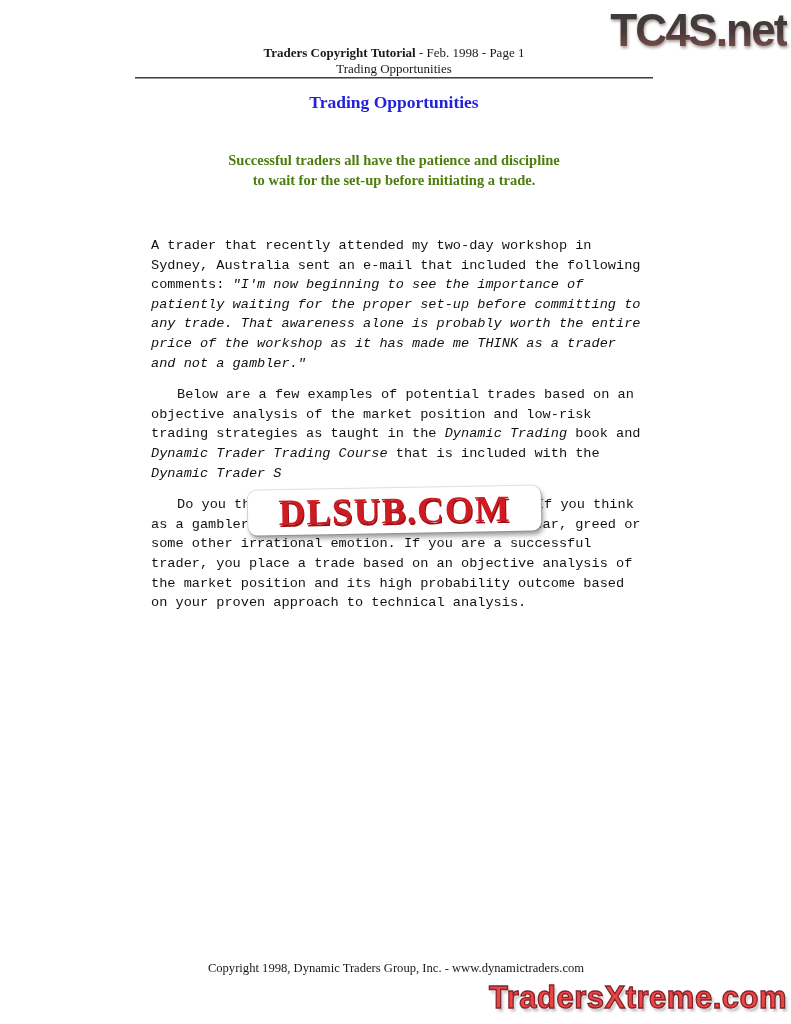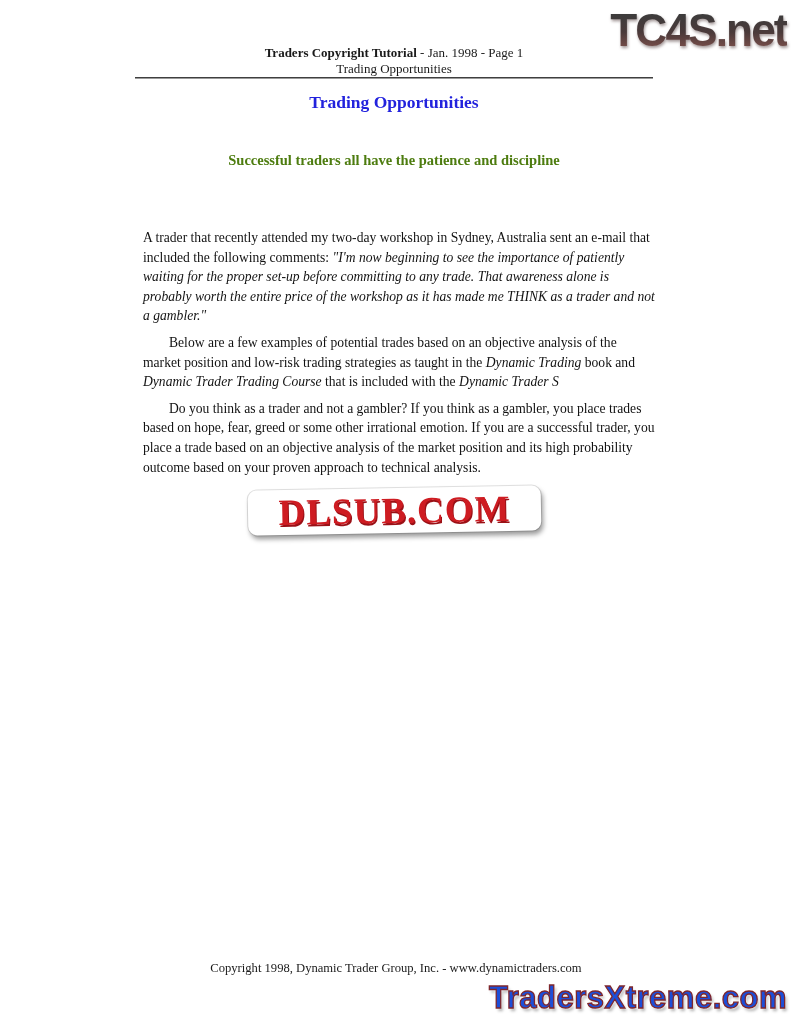--- a/index.html
+++ b/index.html
@@ -44,21 +44,21 @@
   .lead {
     position:absolute; top:150px; left:135px; width:518px;
     text-align:center; font-weight:bold; font-size:14.5px; line-height:20px;
     color:#4d7c0f;
   }
 
   .bodycopy {
     position:absolute; top:224px; left:139px; width:520px;
     font-size:13.6px; line-height:19.6px; text-align:left;
   }
-  .bodycopy p { margin:4px; }
+  .bodycopy p { margin:12px;font-family:Liberation Mono, monospace; }
   .bodycopy p + p { margin-top:7px; }
   .bodycopy p.indent { text-indent:26px; }
   .it { font-style:italic; }
 
   
   .stamp {
     position:absolute; top:488px; left:248px; width:293px; height:45px;
     background:#ffffff; border-radius:9px;
     box-shadow:2px 4px 5px rgba(0,0,0,0.40), 0 0 0 1px #e2e2e2;
     display:flex; align-items:center; justify-content:center;
@@ -75,53 +75,54 @@
   .doc-footer {
     position:absolute; top:961px; left:135px; width:522px;
     text-align:center; font-size:12.6px; color:#1a1a1a;
   }
 
   
   .tx-logo {
     position:absolute; top:980px; right:4px;
     font-family:"Liberation Sans","DejaVu Sans",sans-serif;
     font-weight:bold; font-size:31px; letter-spacing:0.5px;
-    color:#1d4ed8;
+    color:#ef4444;
     -webkit-text-stroke:1.3px #7e262c;
     text-shadow:0 0 3px #ffffff, 0 0 5px #ffffff, 2px 3px 3px #aaaaaa;
     white-space:nowrap;
   }
 </style>
 </head>
 <body>
 
 <div class="page">
 
   <div class="tc4s-logo">TC4S.net</div>
 
   <header class="doc-header">
-    <div><b>Traders Copyright Tutorial</b><span> - Jan. 1998 - Page 1</span></div>
+    <div><b>Traders Copyright Tutorial</b><span> - Feb. 1998 - Page 1</span></div>
     <div>Trading Opportunities</div>
   </header>
 
   <div class="rule"></div>
 
   <h1 class="title">Trading Opportunities</h1>
 
   <div class="lead">
     <div>Successful traders all have the patience and discipline</div>
+    <div>to wait for the set-up before initiating a trade.</div>
   </div>
 
   <div class="bodycopy">
     <p><span>A trader that recently attended my two-day workshop in Sydney, Australia sent an e-mail that included the following comments: </span><span class="it">"I'm now beginning to see the importance of patiently waiting for the proper set-up before committing to any trade. That awareness alone is probably worth the entire price of the workshop as it has made me THINK as a trader and not a gambler."</span></p>
     <p class="indent"><span>Below are a few examples of potential trades based on an objective analysis of the market position and low-risk trading strategies as taught in the </span><span class="it">Dynamic Trading</span><span> book and </span><span class="it">Dynamic Trader Trading Course</span><span> that is included with the </span><span class="it">Dynamic Trader S</span></p>
     <p class="indent">Do you think as a trader and not a gambler? If you think as a gambler, you place trades based on hope, fear, greed or some other irrational emotion. If you are a successful trader, you place a trade based on an objective analysis of the market position and its high probability outcome based on your proven approach to technical analysis.</p>
   </div>
 
   <div class="stamp">
     <span class="stamp-text">DLSUB.COM</span>
   </div>
 
-  <footer class="doc-footer">Copyright 1998, Dynamic Trader Group, Inc. - www.dynamictraders.com</footer>
+  <footer class="doc-footer">Copyright 1998, Dynamic Traders Group, Inc. - www.dynamictraders.com</footer>
 
   <div class="tx-logo">TradersXtreme.com</div>
 
 </div>
 
 </body></html>

